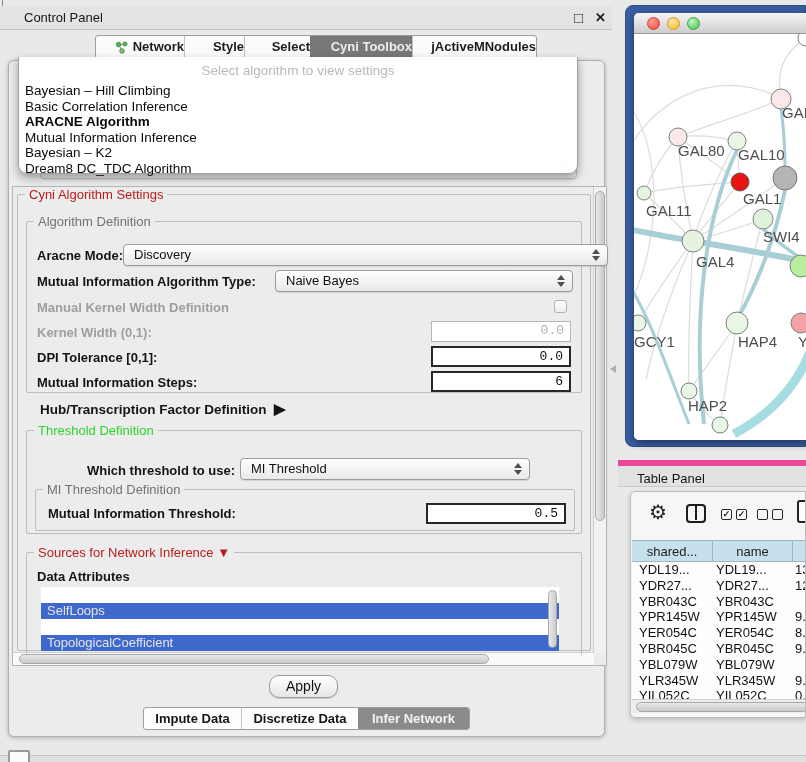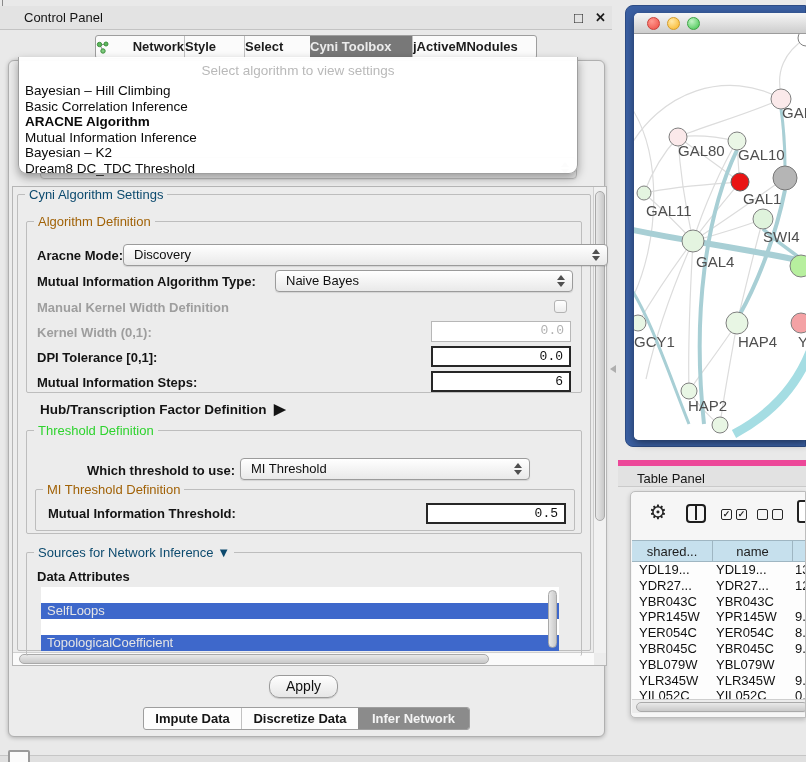--- a/index.html
+++ b/index.html
@@ -6,34 +6,34 @@
   html,body{width:806px;height:762px;}
   body{font-family:"Liberation Sans",sans-serif;background:#e9e9e9;}
   #screen{position:relative;width:806px;height:762px;overflow:hidden;background:#e9e9e9;}
   .abs{position:absolute;}
   
   .cp-titlebar{left:0;top:6px;width:612px;height:24px;background:#e3e3e3;border-bottom:1px solid #c3c3c3;}
   .cp-title{position:absolute;left:24px;top:0;line-height:23px;font-size:13px;color:#151515;}
   .winbtn{position:absolute;top:2px;font-size:13px;color:#1b1b1b;font-weight:bold;line-height:20px;cursor:default;}
   
   .tabstrip{left:95px;top:35px;height:24px;display:flex;border:1px solid #9e9e9e;border-radius:3px;background:#fbfbfb;overflow:hidden;}
-  .tab{height:22px;line-height:22px;font-size:13px;font-weight:bold;color:#1c1c1c;text-align:center;border-left:1px solid #c2c2c2;display:flex;align-items:center;justify-content:space-between;gap:5px;}
+  .tab{height:22px;line-height:22px;font-size:13px;font-weight:bold;color:#1c1c1c;text-align:center;border-left:1px solid #c2c2c2;display:flex;align-items:center;justify-content:flex-end;gap:5px;}
   .tab:first-child{border-left:none;}
   .tab.sel{background:#787878;color:#ececec;border-left:none;}
   
   .mainpanel{left:8px;top:60px;width:597px;height:677px;border:1px solid #b0b0b0;border-radius:6px;background:#ececec;box-shadow:0 1px 4px rgba(0,0,0,.25);}
   
   .popup{left:18px;top:57px;width:560px;height:117px;background:rgba(255,255,255,.97);border:1px solid #9f9f9f;border-top:none;border-radius:0 0 9px 9px;box-shadow:0 4px 10px rgba(0,0,0,.35);z-index:60;}
   .popup-hint{position:absolute;left:0;top:6px;width:100%;text-align:center;font-size:13.5px;color:#b9b9b9;}
   .popup-item{position:absolute;left:6px;height:15.5px;line-height:15.5px;font-size:13.5px;color:#0a0a0a;white-space:nowrap;}
   .popup-item.bold{font-weight:bold;}
   
   .grp{position:absolute;border:1px solid #bdbdbd;border-radius:2px;}
-  .gtitle{position:absolute;top:-8px;left:7px;background:#ececec;padding:0 4px;font-size:13px;color:#0c4a6e;white-space:nowrap;}
-  .t-blue{color:#a16207;}
+  .gtitle{position:absolute;top:-8px;left:7px;background:#ececec;padding:0 4px;font-size:13px;color:#b91c1c;white-space:nowrap;}
+  .t-blue{color:#737373;}
   .t-green{color:#2ed32e;}
   .lbl{position:absolute;font-size:13px;font-weight:bold;color:#141414;white-space:nowrap;}
   .lbl.dis{color:#9e9e9e;}
   .combo{position:absolute;height:22px;border:1px solid #9b9b9b;border-radius:4px;background:linear-gradient(#ffffff,#e9e9e9);box-shadow:0 1px 1px rgba(0,0,0,.10);}
   .ctext{position:absolute;left:10px;top:0;line-height:20px;font-size:13px;color:#101010;white-space:nowrap;}
   .stepper{position:absolute;right:5px;top:4px;width:10px;}
   .arr-up{display:block;width:0;height:0;border-left:4px solid transparent;border-right:4px solid transparent;border-bottom:5px solid #4f4f4f;}
   .arr-dn{display:block;width:0;height:0;border-left:4px solid transparent;border-right:4px solid transparent;border-top:5px solid #4f4f4f;margin-top:2px;}
   .field{position:absolute;height:21px;background:#fff;border:1px solid #b7b7b7;}
   .field span{position:absolute;right:6px;top:0;line-height:18px;font-size:13px;color:#101010;font-family:Liberation Mono, monospace;}
@@ -231,21 +231,21 @@
     <div class="btab sel" style="width:111px;">Infer Network</div>
   </div>
 
   <div class="abs popup">
     <div class="popup-hint">Select algorithm to view settings</div>
     <div class="popup-item" style="top:26px;">Bayesian – Hill Climbing</div>
     <div class="popup-item" style="top:41.5px;">Basic Correlation Inference</div>
     <div class="popup-item bold" style="top:57px;">ARACNE Algorithm</div>
     <div class="popup-item" style="top:72.5px;">Mutual Information Inference</div>
     <div class="popup-item" style="top:88px;">Bayesian – K2</div>
-    <div class="popup-item" style="top:103.5px;">Dream8 DC_TDC Threshold</div>
+    <div class="popup-item" style="top:103.5px;">Dream8 DC_TDC Algorithm</div>
   </div>
 
   <div class="abs netframe">
     <div class="netwin">
       <div class="mtitle">
         <span class="light red"></span>
         <span class="light yellow"></span>
         <span class="light green"></span>
       </div>
       <div class="netcanvas">

